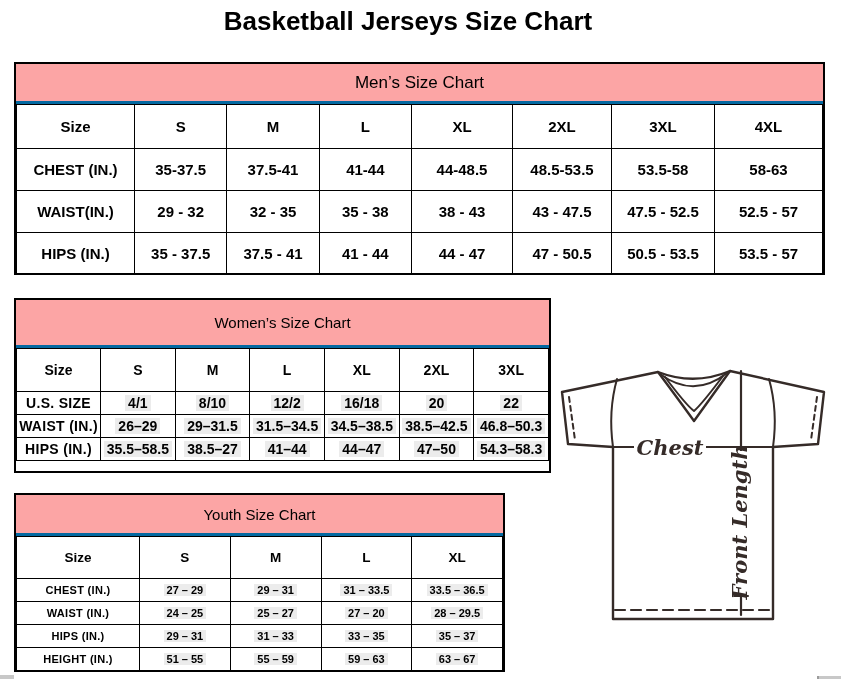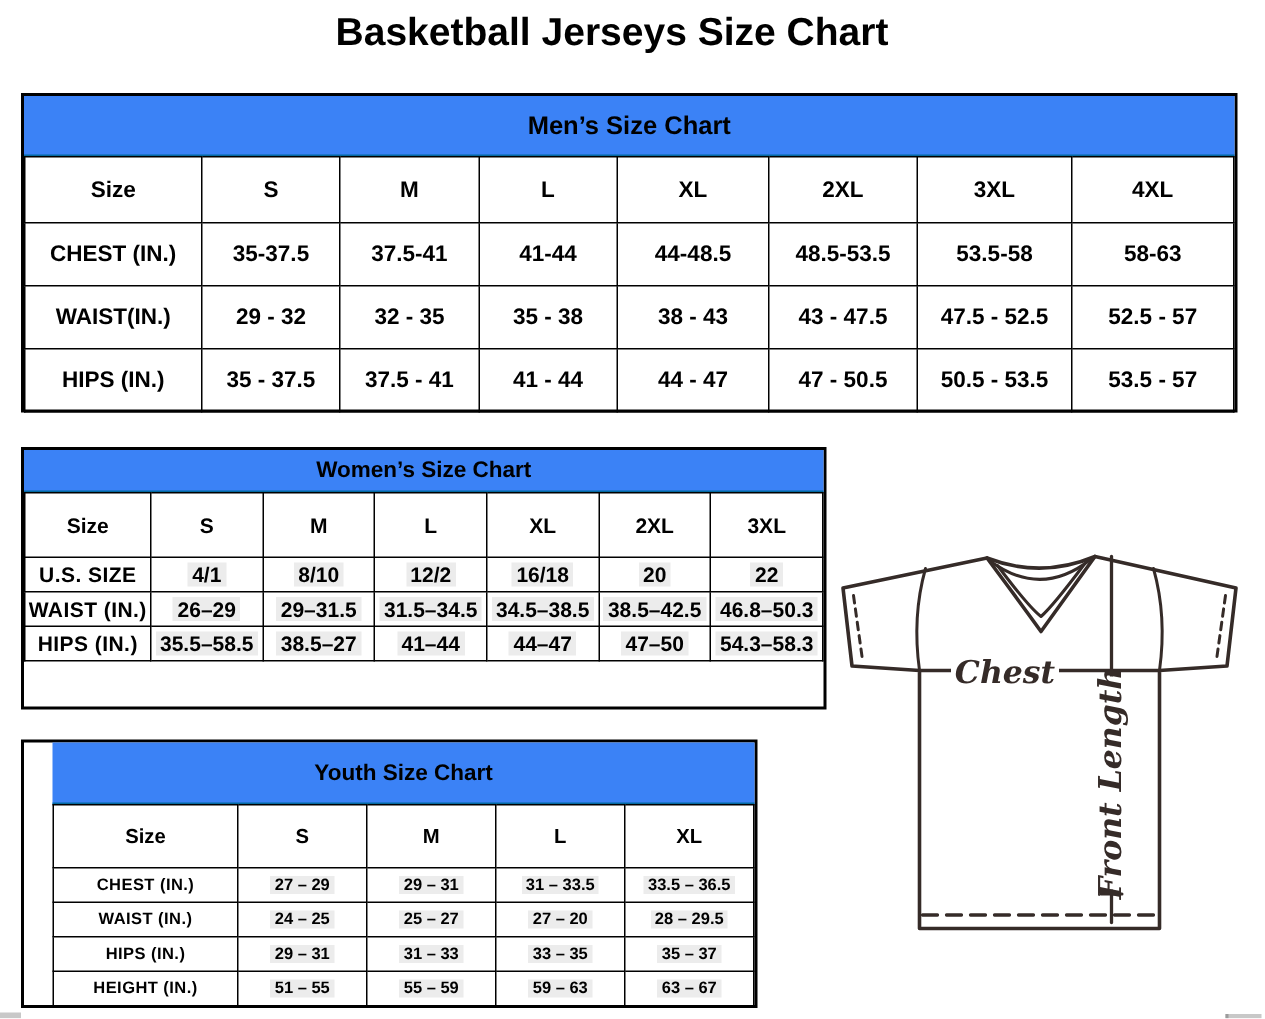--- a/index.html
+++ b/index.html
@@ -8,47 +8,47 @@
     position:relative; width:843px; height:679px; overflow:hidden;
     background:#ffffff; color:#000;
     font-family:"Liberation Sans", sans-serif;
   }
   .title {
     position:absolute; top:6px; left:8px; width:800px;
     text-align:center; font-size:26px; font-weight:700; color:#000;
   }
   .tbl { position:absolute; border:2px solid #000; background:#fff; }
   .thead {
-    background:#3b82f6; border-bottom:1px solid #0369a1;
+    background:#fca5a5; border-bottom:3px solid #0369a1;
     display:flex; align-items:center; justify-content:center;
-    font-weight:700; color:#000;
+    font-weight:400; color:#000;
   }
   .grid { width:100%; border-collapse:collapse; table-layout:fixed; }
   .grid th, .grid td {
     border:1px solid #000; text-align:center; vertical-align:middle;
     font-weight:700; color:#000; padding:0; overflow:hidden; white-space:nowrap;
   }
   
   #men { left:14px; top:62px; width:811px; height:213px; }
   #men .thead { height:40px; font-size:17px; }
   #men tr.hdr { height:44px; } #men tr.hdr th { font-size:15px; }
   #men tr.datarow { height:42px; } #men tr.datarow td { font-size:15px; }
   #men td.rowlabel { font-size:14px; }
   #men col.c0 { width:118px; }
   #men col.c4 { width:101px; } #men col.c5 { width:99px; }
   #men col.c6 { width:103px; } #men col.c7 { width:108px; }
   
   #women { left:14px; top:298px; width:537px; height:175px; }
-  #women .thead { height:28px; font-size:15px; }
+  #women .thead { height:48px; font-size:15px; }
   #women tr.hdr { height:43px; } #women tr.hdr th { font-size:14px; }
   #women tr.datarow { height:23px; } #women tr.datarow td { font-size:14px; }
   #women td.rowlabel { font-size:10.5px; letter-spacing:0.3px; }
   #women col.c0 { width:84px; }
   
-  #youth { left:14px; top:493px; width:491px; height:179px;padding-left:19px; }
+  #youth { left:14px; top:493px; width:491px; height:179px; }
   #youth .thead { height:41px; font-size:15px; }
   #youth tr.hdr { height:42px; } #youth tr.hdr th { font-size:13.5px; }
   #youth tr.datarow { height:23px; } #youth tr.datarow td { font-size:11px; }
   #youth td.rowlabel { font-size:10.5px; letter-spacing:0.3px; }
   #youth col.c0 { width:123px; }
   
   .tbl.small .val { background:#ececec; padding:0 3px; }
   
   .jersey { position:absolute; left:558px; top:363px; width:272px; height:264px; }
   .jersey .label {

